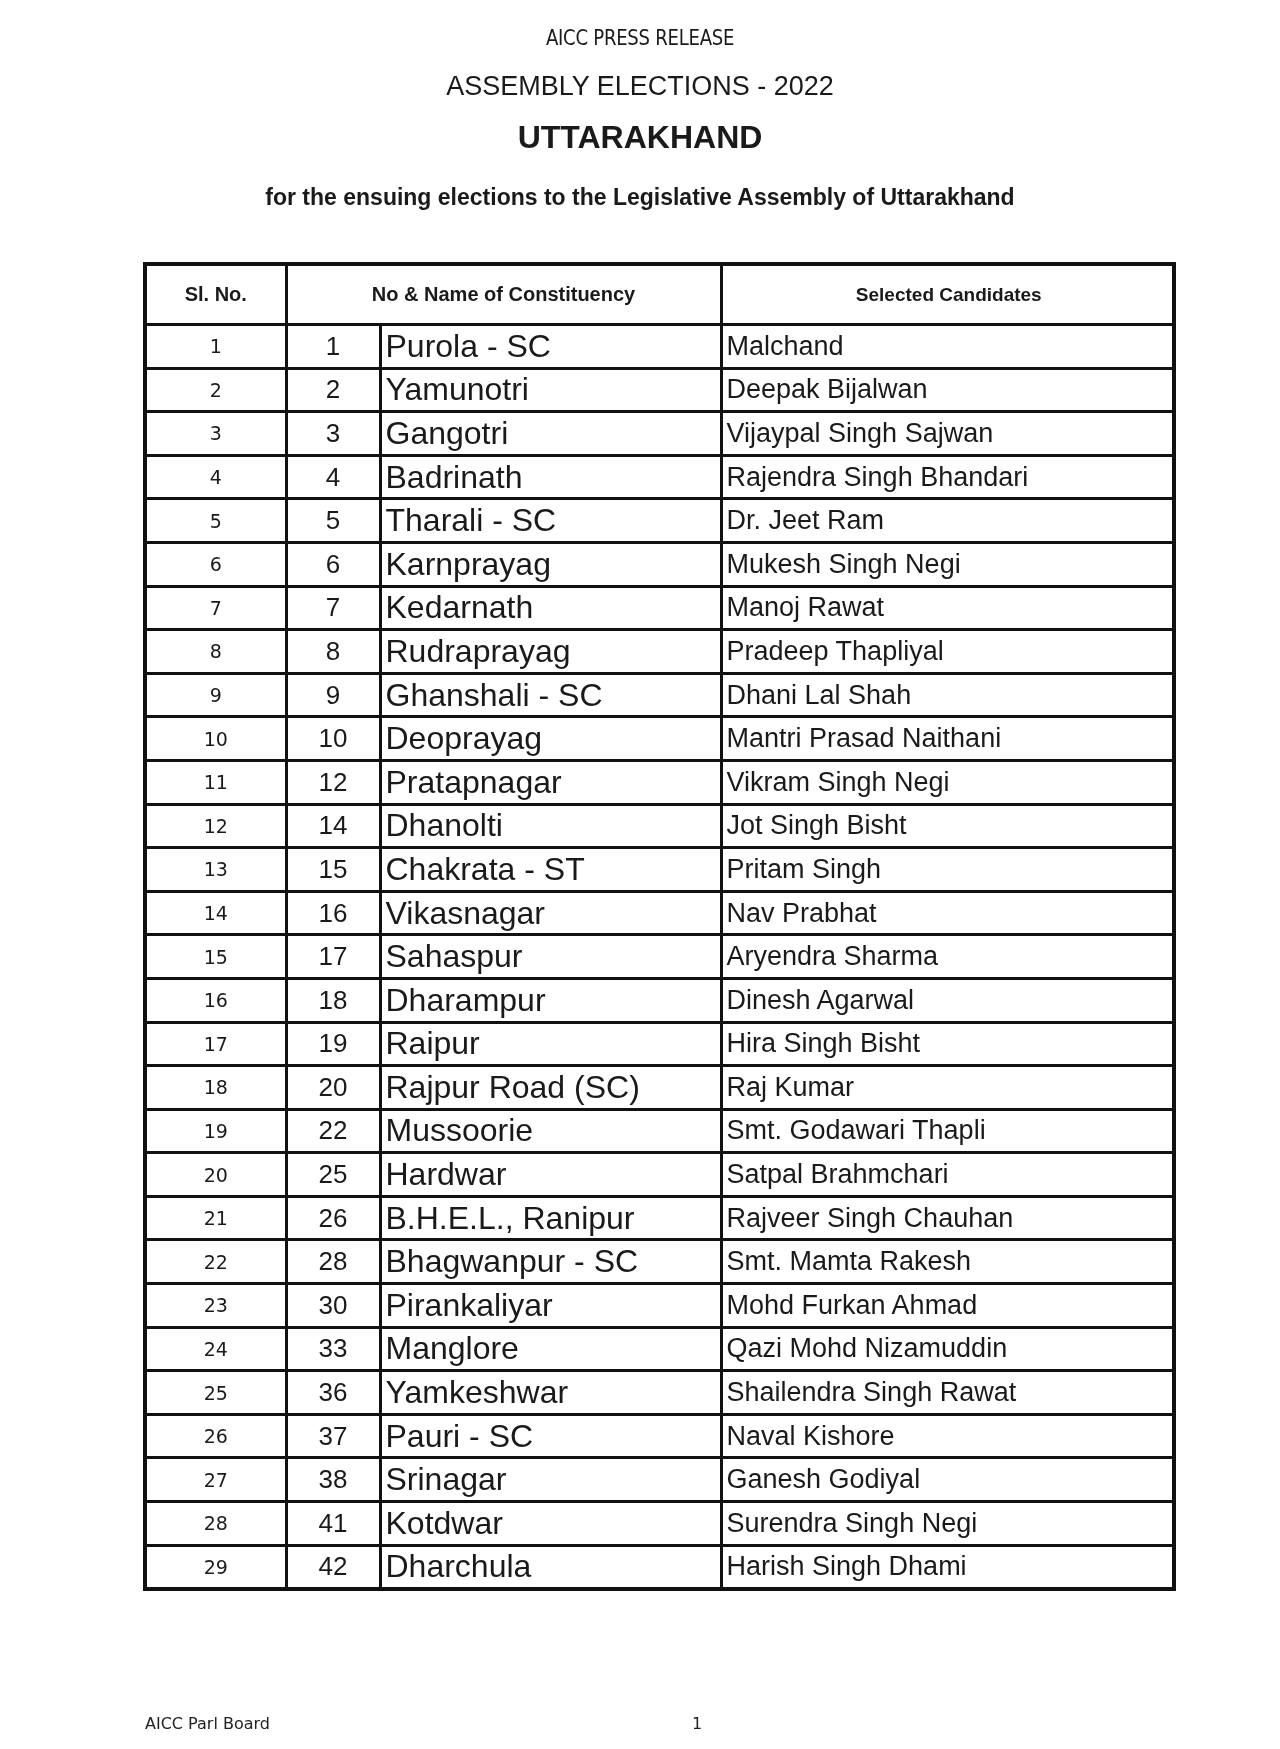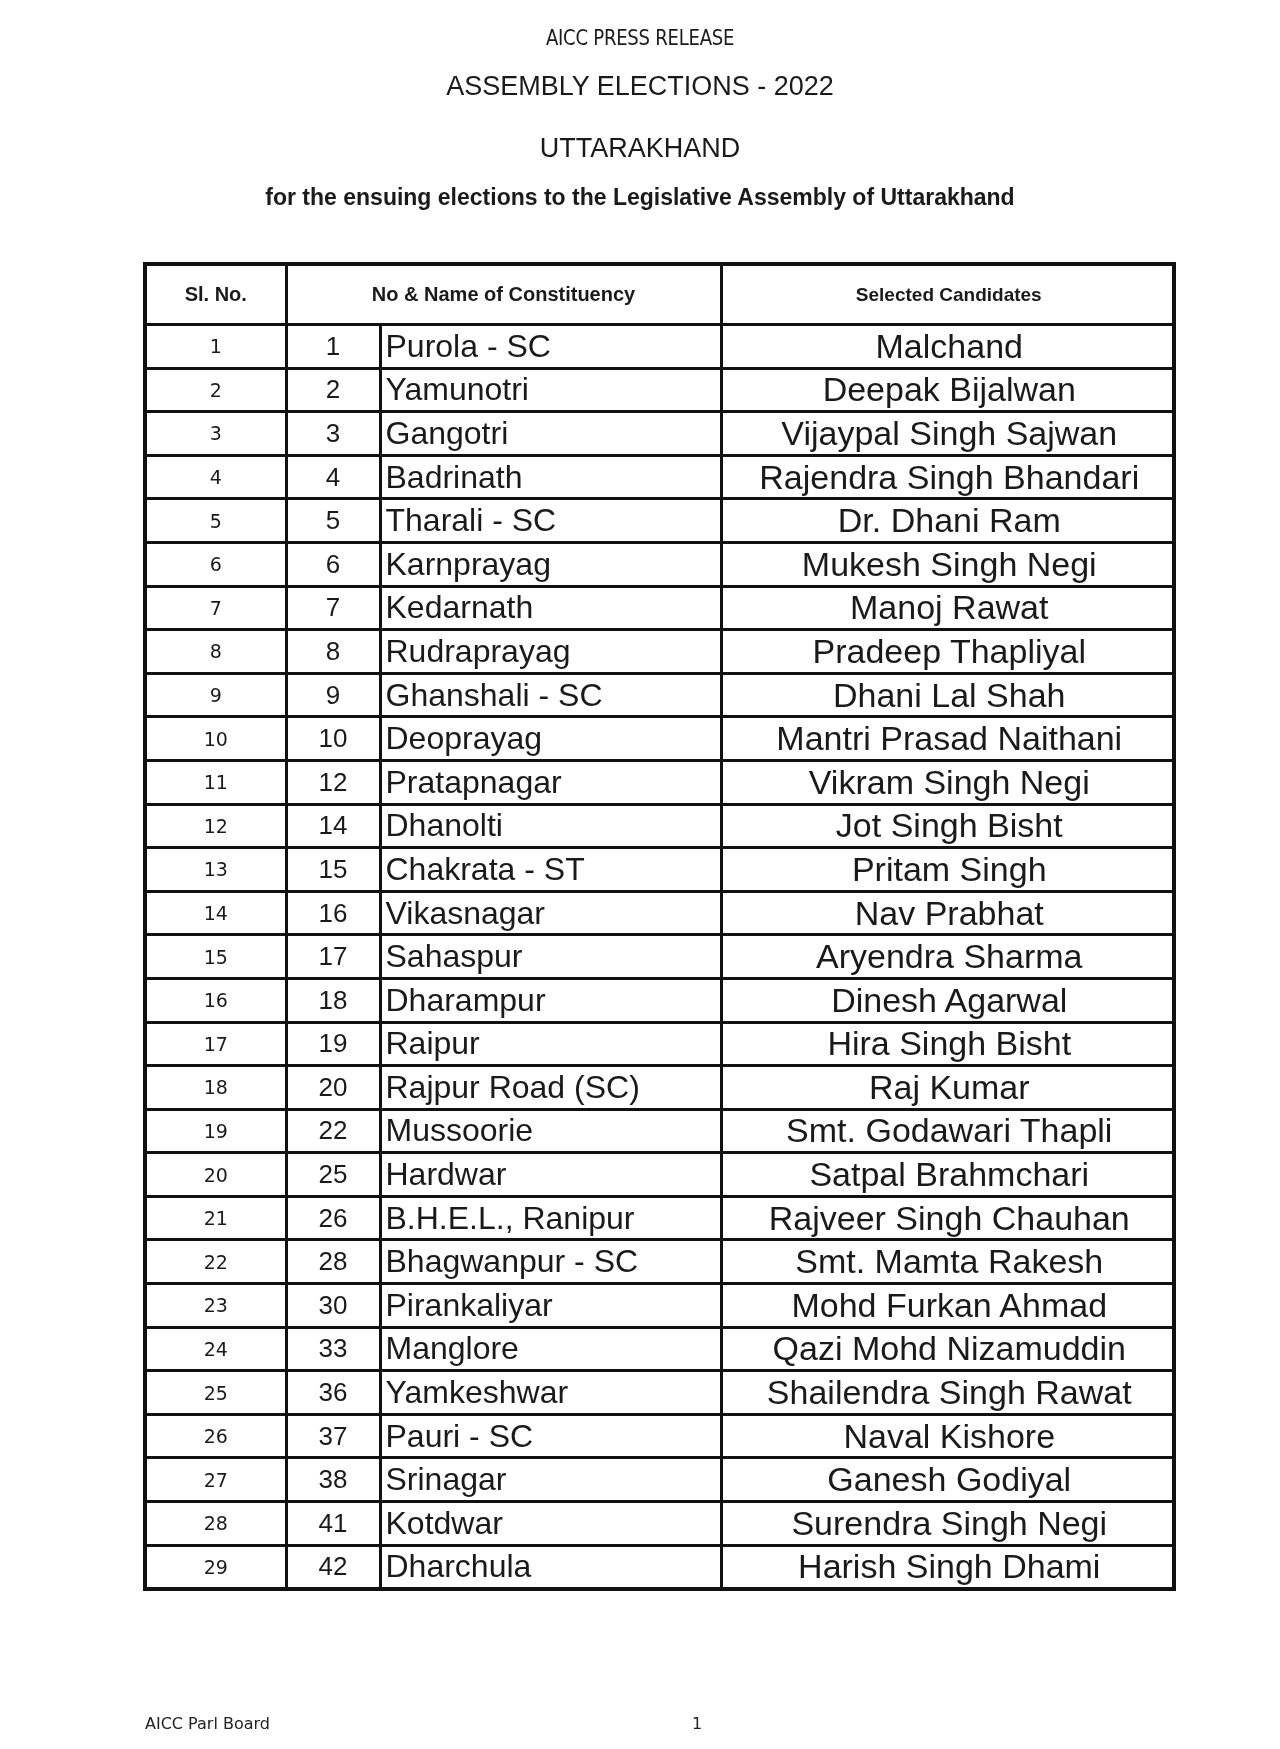--- a/index.html
+++ b/index.html
@@ -3,40 +3,40 @@
   <meta charset="utf-8">
   <style>
     html, body { margin: 0; padding: 0; background: #ffffff; }
     body {
       width: 1280px; height: 1749px; position: relative; overflow: hidden;
       font-family: "Liberation Sans", sans-serif; color: #1a1a1a;
     }
     .center-line { position: absolute; left: 0; width: 1280px; text-align: center; }
     #pr-label { top: 26px; font-size: 21px; letter-spacing: -0.3px; font-family: "DejaVu Sans", sans-serif; transform: scaleX(0.86); }
     #title { top: 71px; font-size: 27px; }
-    #state { top: 133px; font-size: 27px; }
+    #state { top: 119px; font-size: 32px; font-weight: bold; }
     #intro { top: 180px; font-size: 23px; font-weight: bold; line-height: 34px; }
 
     table#candidates {
       position: absolute; left: 143px; top: 262px; width: 1029px;
       border-collapse: collapse; table-layout: fixed;
       border: 4px solid #111;
       padding-left: 16px;
     }
     #candidates th, #candidates td {
       border: 3px solid #111; padding: 0; height: 40px; vertical-align: middle;
     }
     #candidates th { height: 57px; font-size: 20px; font-weight: bold; }
     #candidates th.c-sl { text-align: center; }
     #candidates th.c-const { text-align: center; }
     #candidates th.c-cand { text-align: center; padding-left: 3px; font-size: 19px; }
     #candidates td.c-sl { text-align: center; font-size: 19px; font-family: "DejaVu Sans", sans-serif; transform: none; }
     #candidates td.c-no { text-align: center; font-size: 26px; }
     #candidates td.c-name { text-align: left; padding-left: 4px; font-size: 32px; }
-    #candidates td.c-cand { text-align: center; padding-left: 4px; font-size: 34px; margin-left: 12px; }
+    #candidates td.c-cand { text-align: left; padding-left: 4px; font-size: 27px; margin-left: 12px; }
     #candidates tr.row td { height: 40.6px; }
 
     #footer-left { position: absolute; left: 145px; top: 1714px; font-size: 16px; font-family: "DejaVu Sans", sans-serif; color: #222; }
     #page-num { position: absolute; left: 692px; top: 1714px; font-size: 16px; font-family: "DejaVu Sans", sans-serif; color: #222; }
   </style>
 </head>
 <body>
 
 <div id="pr-label" class="center-line">AICC PRESS RELEASE</div>
 <div id="title" class="center-line">ASSEMBLY ELECTIONS - 2022</div>
@@ -81,21 +81,21 @@
       <tr class="row">
         <td class="c-sl">4</td>
         <td class="c-no">4</td>
         <td class="c-name">Badrinath</td>
         <td class="c-cand">Rajendra Singh Bhandari</td>
       </tr>
       <tr class="row">
         <td class="c-sl">5</td>
         <td class="c-no">5</td>
         <td class="c-name">Tharali - SC</td>
-        <td class="c-cand">Dr. Dhani Ram</td>
+        <td class="c-cand">Dr. Jeet Ram</td>
       </tr>
       <tr class="row">
         <td class="c-sl">6</td>
         <td class="c-no">6</td>
         <td class="c-name">Karnprayag</td>
         <td class="c-cand">Mukesh Singh Negi</td>
       </tr>
       <tr class="row">
         <td class="c-sl">7</td>
         <td class="c-no">7</td>

